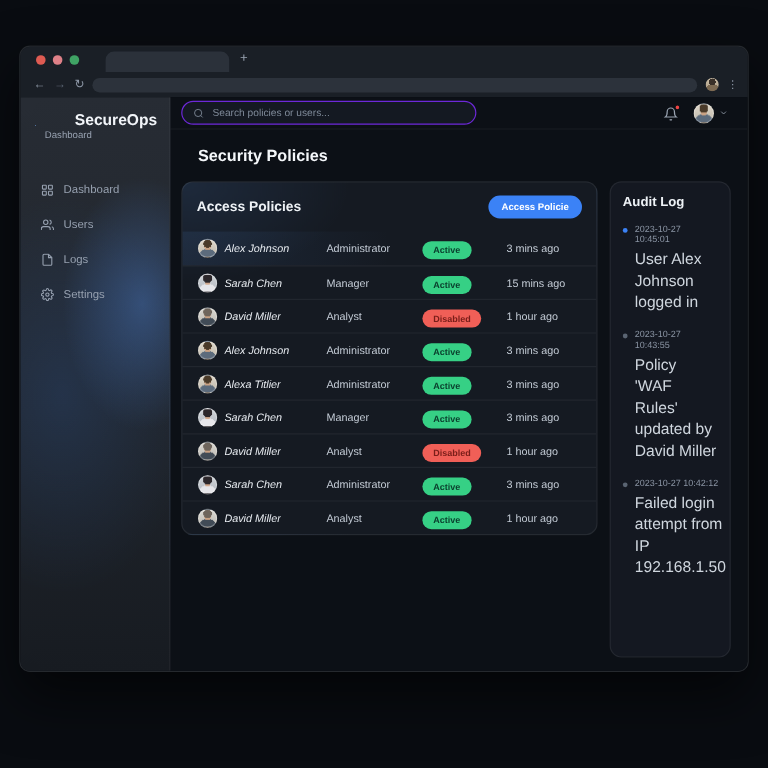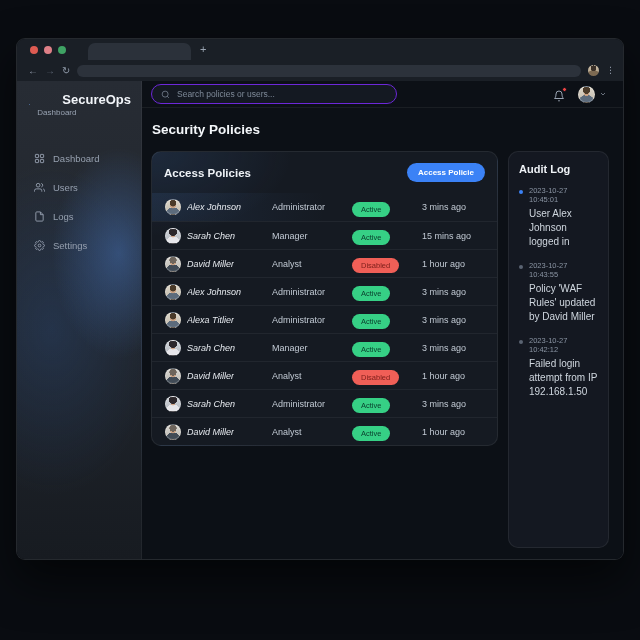--- a/index.html
+++ b/index.html
@@ -63,42 +63,42 @@
   .bellwrap{position:relative;width:13px;height:13px;}
   .bellwrap svg{width:12px;height:12px;stroke:#9aa4b2;fill:none;stroke-width:2;}
   .bell-dot{position:absolute;right:-1px;top:-1px;width:5px;height:5px;border-radius:50%;
     background:#ef4444;border:1px solid #0c1016;}
   .userwrap{display:flex;align-items:center;gap:4px;}
   .avatar{border-radius:50%;border:1px solid rgba(255,255,255,.25);flex:0 0 auto;}
   .avatar.top{width:17px;height:17px;}
   .chev{width:8px;height:8px;stroke:#9aa4b2;fill:none;stroke-width:2;}
 
   .content{flex:1;padding:10px 14px 12px 9px;min-height:0;}
-  .page-title{color:#f4f7fa;font-size:13.5px;font-weight:bold;margin:4px 0 14px 1px;}
+  .page-title{color:#f4f7fa;font-size:13.5px;font-weight:bold;margin:4px 0 14px 14px;}
   .cols{display:flex;gap:10px;align-items:flex-start;}
 
   .card{background:#151a22;border:1px solid rgba(255,255,255,.07);border-radius:10px;overflow:hidden;}
   .policies-card{flex:0 0 347px;position:relative;
     background:radial-gradient(200px 120px at 0% 0%,rgba(75,125,195,.16),transparent 70%),#151a22;}
   .card-head{display:flex;align-items:center;justify-content:space-between;padding:11px 12px;}
   .card-title{color:#eef2f6;font-size:11.5px;font-weight:bold;}
   .primary-btn{background:var(--accent);color:#fff;font-size:8px;font-weight:bold;
     border:none;border-radius:10px;padding:5px 11px;cursor:pointer;}
   .thead{display:flex;align-items:center;height:21px;padding:0 12px 0 13px;font-size:8.5px;color:#cbd5e0;
     background:linear-gradient(90deg,#313c4b 0%,#242b35 45%,#20262e 100%);}
   .c1{flex:0 0 107px;display:flex;align-items:center;gap:6px;min-width:0;}
   .c2{flex:0 0 80px;}
   .c3{flex:0 0 70px;}
   .c4{flex:1;}
   .row{display:flex;align-items:center;height:28px;padding:0 12px 0 13px;
     border-top:1px solid rgba(255,255,255,.055);}
   .row:first-child{border-top:none;background:linear-gradient(90deg,rgba(80,130,200,.13),transparent 50%);}
   .cell-name{color:#e6eaef;font-size:9px;white-space:nowrap;overflow:hidden;font-style:italic;}
   .cell-role,.cell-time{color:#c2cad4;font-size:9px;}
-  .pill{display:inline-block;font-size:7.5px;font-weight:normal;padding:3px 9px;border-radius:9px;}
+  .pill{display:inline-block;font-size:7.5px;font-weight:bold;padding:3px 9px;border-radius:9px;}
   .pill-active{background:var(--green);color:#0a3d2c;}
   .pill-disabled{background:var(--red);color:#7a1e19;}
   .avatar.sm{width:16px;height:16px;}
   .av-alex{background:
       radial-gradient(circle at 50% 22%,#4a3a29 0 26%,transparent 27%),
       radial-gradient(circle at 50% 42%,#c9a183 0 24%,transparent 25%),
       radial-gradient(circle at 50% 108%,#5c6b7c 0 46%,transparent 47%),
       linear-gradient(#ddd6c9,#c0b9ab);}
   .av-sarah{background:
       radial-gradient(circle at 50% 20%,#2c272b 0 30%,transparent 31%),
@@ -110,21 +110,21 @@
       radial-gradient(circle at 50% 42%,#c9a183 0 24%,transparent 25%),
       radial-gradient(circle at 50% 108%,#414b56 0 46%,transparent 47%),
       linear-gradient(#d9d7d1,#bcb9b2);}
 
   .audit-card{flex:1;height:397px;padding:11px 10px;background:#141821;}
   .audit-title{color:#eef2f6;font-size:11px;font-weight:bold;margin-bottom:11px;}
   .audit-entry{display:grid;grid-template-columns:10px 1fr;margin-bottom:12px;}
   .dot{width:4px;height:4px;border-radius:50%;background:#5a6472;margin-top:4px;}
   .dot-blue{background:var(--accent);}
   .audit-ts{color:#8a94a3;font-size:7.5px;}
-  .audit-text{color:#cfd6de;font-size:10px;line-height:1.4;margin-top:3px;grid-column:2;}
+  .audit-text{color:#cfd6de;font-size:13px;line-height:1.4;margin-top:3px;grid-column:2;}
 </style>
 </head>
 <body>
 
 <div class="window">
 
   <div class="titlebar">
     <span class="tl" style="background: rgb(222, 91, 82);"></span>
     <span class="tl" style="background: rgb(222, 128, 135);"></span>
     <span class="tl" style="background: rgb(63, 163, 100);"></span>

